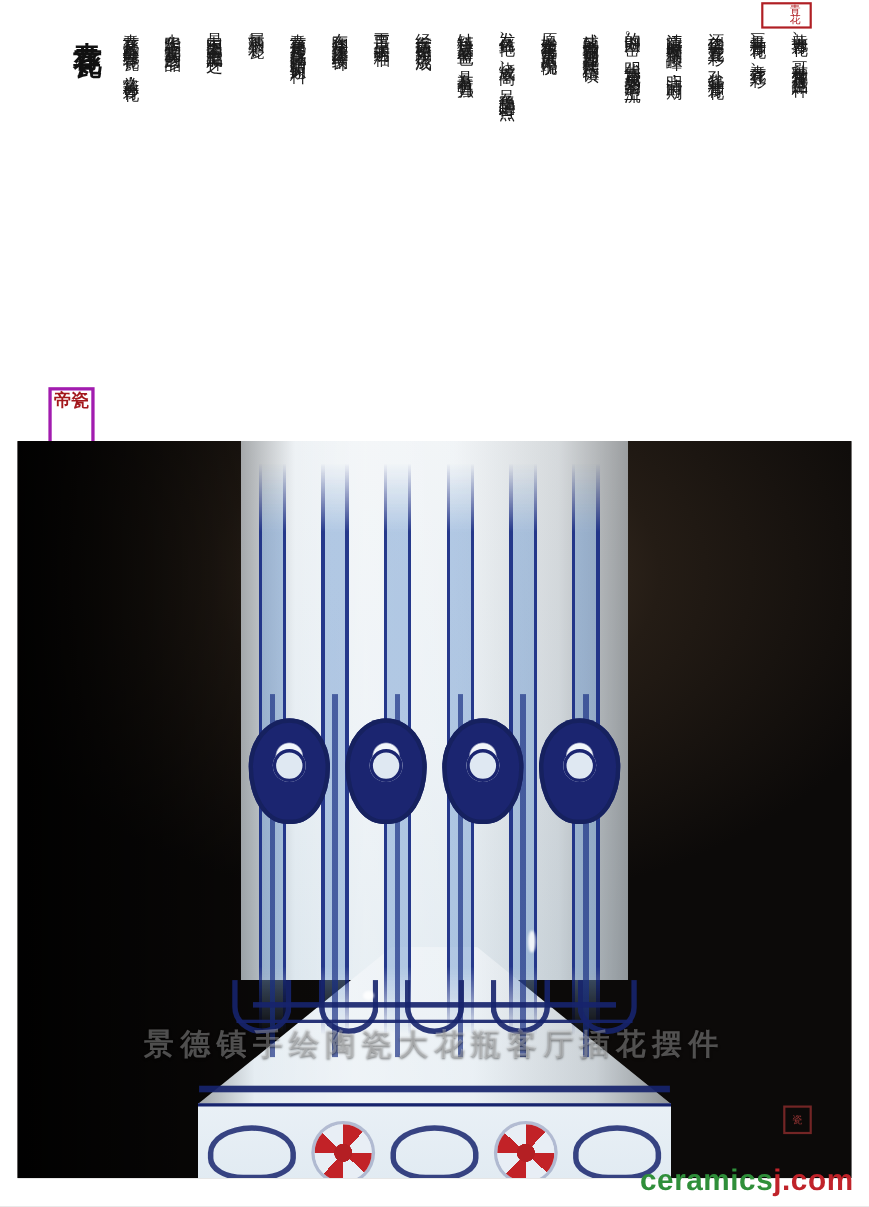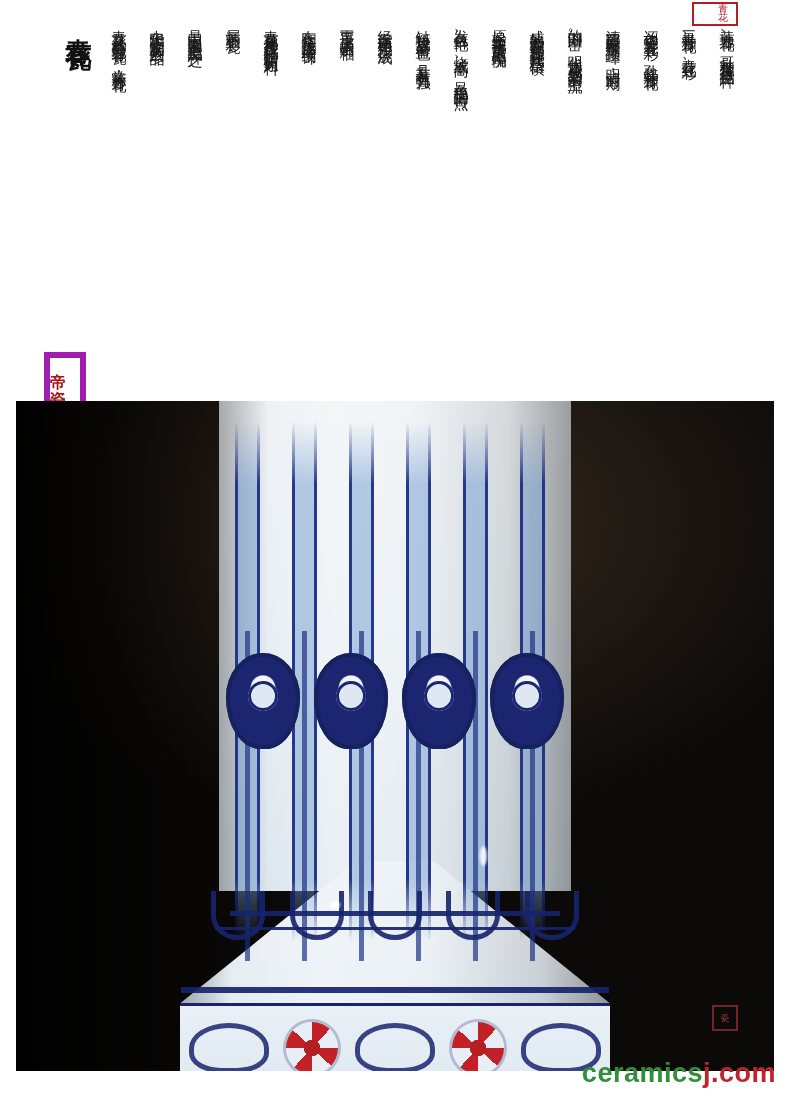--- a/index.html
+++ b/index.html
@@ -83,27 +83,27 @@
   }
   .seal-top span { transform: scale(0.9); }
 
   
   .seal-left {
     position: absolute;
     left: 44px;
     top: 352px;
     width: 42px;
     height: 62px;
-    border: 6px solid #a21caf;
+    border: 3px solid #a21caf;
     color: #a3181c;
     box-sizing: border-box;
     display: flex;
     flex-direction: column;
     align-items: center;
-    justify-content: flex-end;
+    justify-content: flex-start;
     font-size: 16px;
     line-height: 17px;
     font-weight: bold;
     letter-spacing: 0;
   }
 
   
   .photo {
     position: absolute;
     left: 16px;
@@ -451,20 +451,21 @@
         <div class="flower"></div>
         <div class="scroll"></div>
         <div class="flower"></div>
         <div class="scroll"></div>
       </div>
 
       <div class="glint" style="left:300px;top:455px;width:7px;height:20px;"></div>
       <div class="glint" style="left:150px;top:510px;width:10px;height:8px;"></div>
     </div>
 
+    <div class="watermark">景德镇手绘陶瓷大花瓶客厅插花摆件</div>
 
     <div class="smallmark">
       <span>瓷</span>
     </div>
   </div>
 
   <div class="brand">
     <span class="g">ceramics</span><span class="r">j.com</span>
   </div>
 

